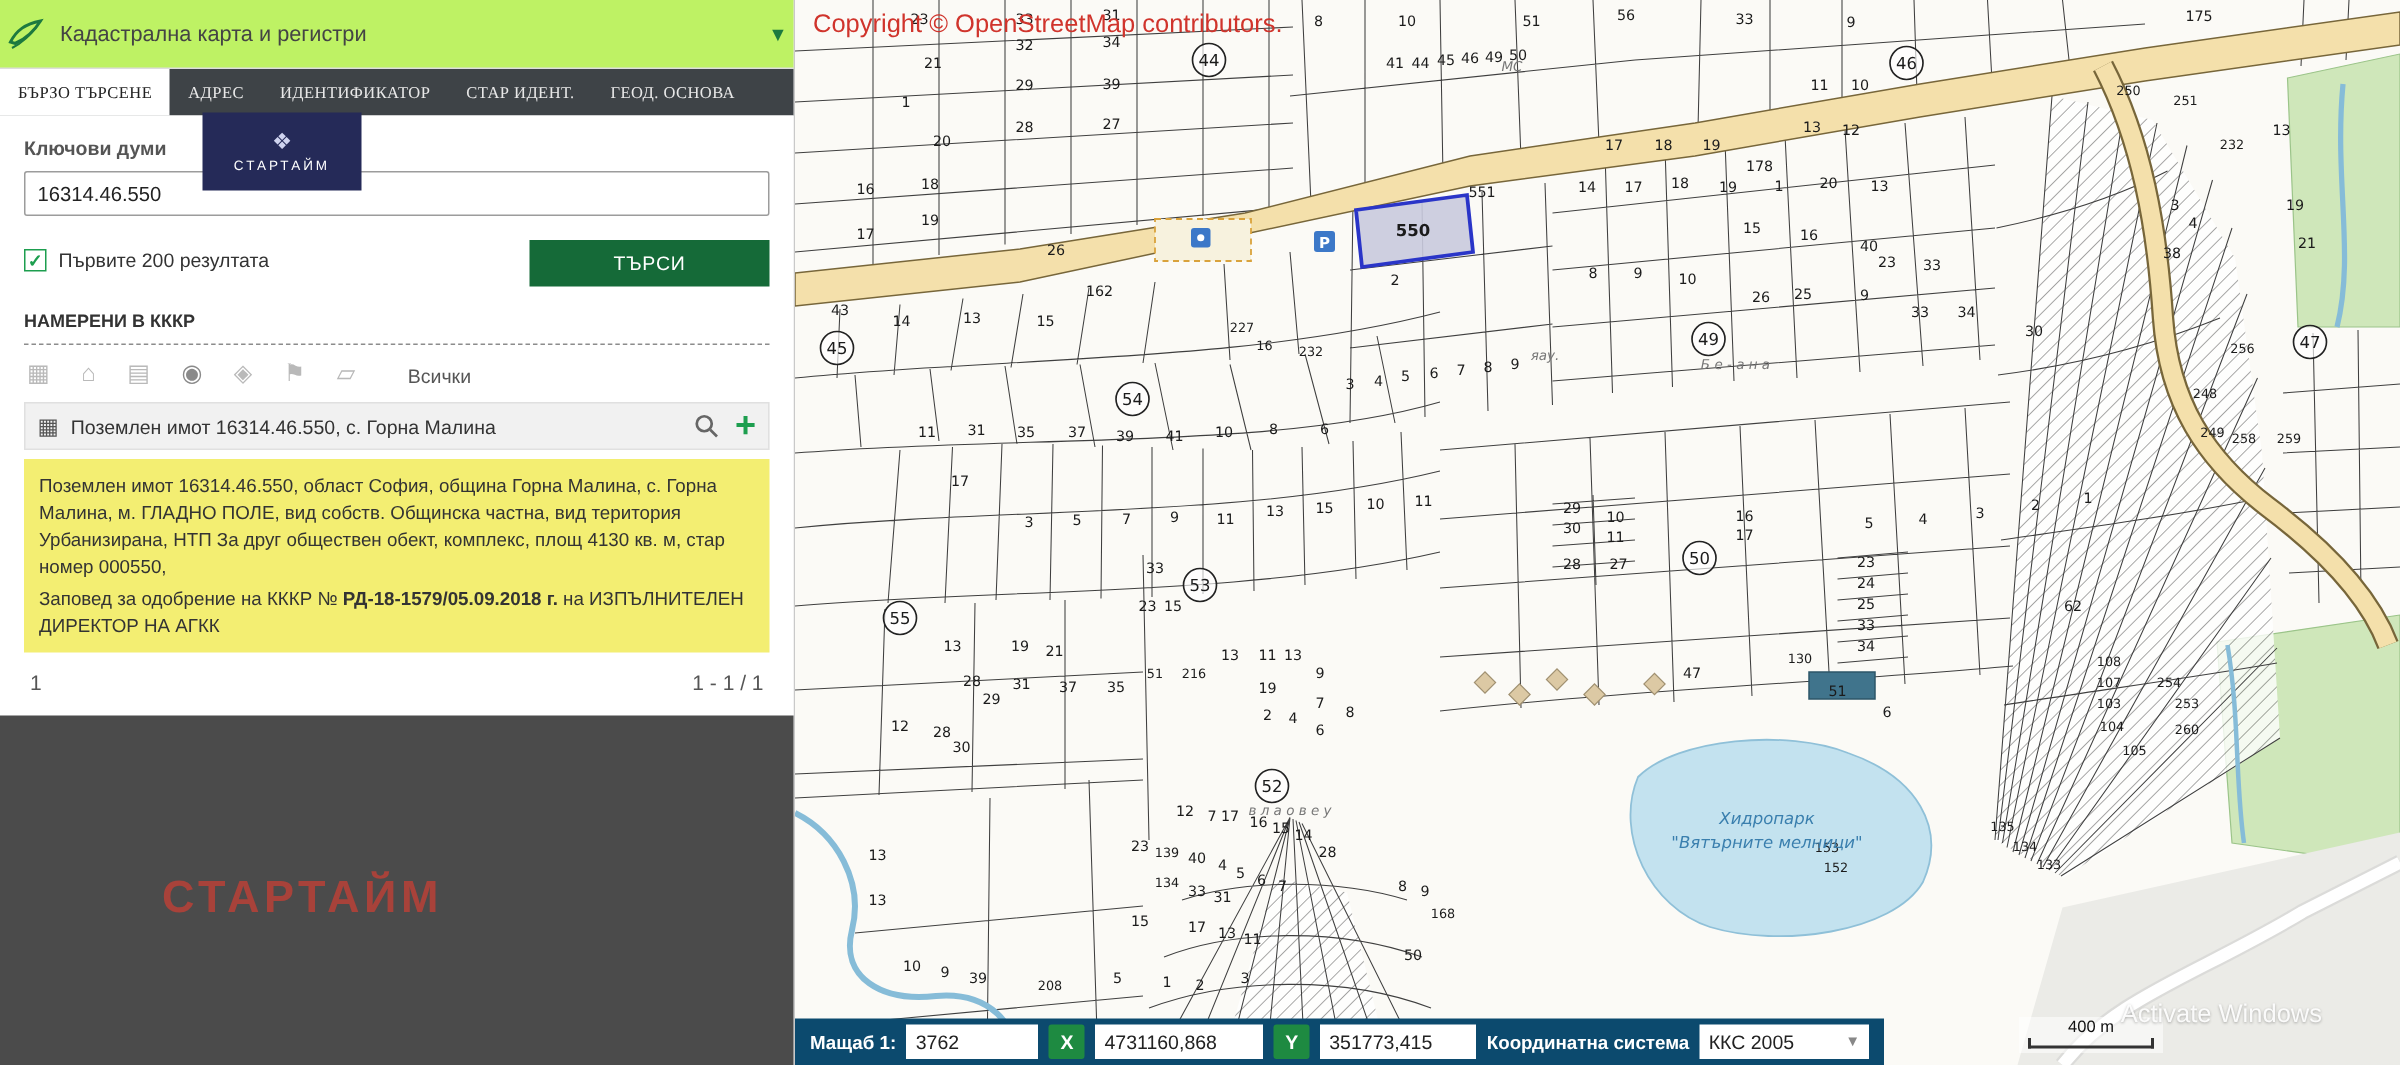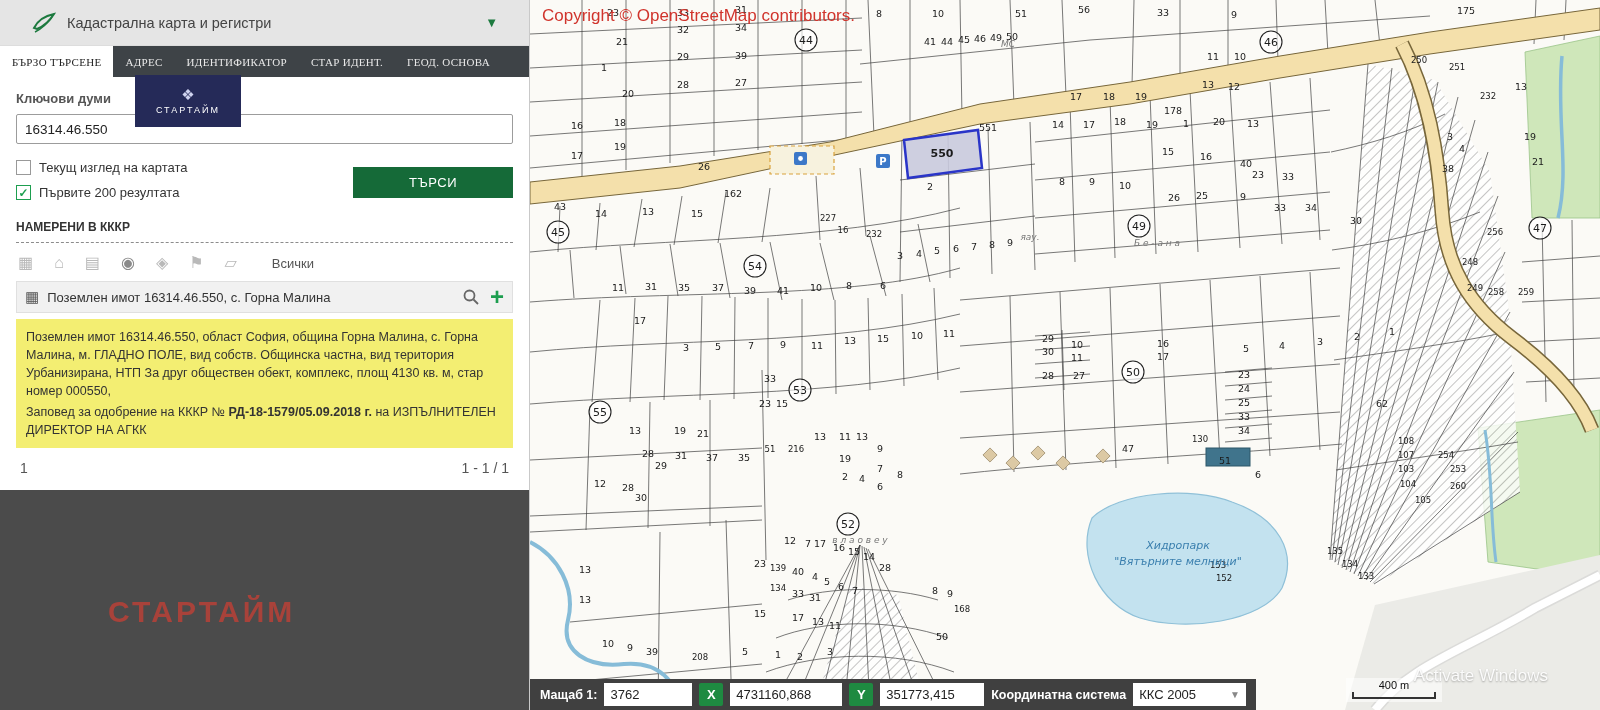--- a/index.html
+++ b/index.html
@@ -1,21 +1,21 @@
 <!DOCTYPE html>
 <html><head>
 <meta charset="utf-8">
 <style>
   * { margin:0; padding:0; box-sizing:border-box; }
   html,body { width:1600px; height:710px; overflow:hidden; font-family:"Liberation Sans", sans-serif; background:#fff; }
   .app { position:relative; width:1600px; height:710px; display:flex; }
 
   
   .sidebar { width:530px; height:710px; display:flex; flex-direction:column; background:#fff; border-right:1px solid #c9c9c9; z-index:10; }
-  .sb-header { height:46px; display:flex; align-items:center; padding:0 31px; background:#e5e5e5; border-bottom:1px solid #ddd; }
+  .sb-header { height:46px; display:flex; align-items:center; padding:0 4px; background:#bef264; border-bottom:1px solid #ddd; }
   .sb-logo { width:26px; height:26px; margin-right:10px; flex:0 0 auto; }
   .sb-title { font-size:14.5px; color:#444; flex:1; }
   .sb-chevron { color:#1d7a3f; font-size:13px; cursor:pointer; }
 
   .tabs { height:31px; background:#3e4347; display:flex; align-items:stretch; }
   .tab { color:#e8e8e8; font-size:11px; letter-spacing:.3px; padding:0 12px; display:flex; align-items:center; cursor:pointer; white-space:nowrap;font-family:Liberation Serif, serif; }
   .tab.active { background:#fff; color:#222; }
 
   .sb-body { position:relative; padding:14px 16px 0 16px; background:#fff; }
   .field-label { font-size:13px; font-weight:bold; color:#555; margin-bottom:8px; }
@@ -54,21 +54,21 @@
 
   .sb-footer { flex:1; background:#4b4b4b; position:relative; }
   .red-watermark { position:absolute; left:108px; top:105px; color:#a8423a; font-size:30px; font-weight:bold; letter-spacing:3px; }
 
   
   .map-area { position:relative; width:1070px; height:710px; background:#fbfaf6; overflow:hidden; }
   #map-svg { position:absolute; inset:0; width:1070px; height:710px; }
 
   .map-copyright { position:absolute; left:12px; top:6px; color:#d0342c; font-size:17px; z-index:5; }
 
-  .statusbar { position:absolute; left:0; bottom:0; height:31px; width:726px; background:#404040;
+  .statusbar { position:absolute; left:0; bottom:0; height:31px; width:726px; background:#0c4a6e;
     display:flex; align-items:center; gap:7px; padding:0 10px; z-index:6; }
   .sbar-label { color:#fff; font-size:12.5px; font-weight:bold; white-space:nowrap; }
   .axis-cell { background:#1e8a41; color:#fff; width:26px; height:23px; display:flex; align-items:center; justify-content:center; font-weight:bold; font-size:13px; border-radius:2px; }
   .sb-input { height:23px; border:none; font-size:13px; padding:0 6px; background:#fff; color:#222; }
   .scale-input { width:88px; } .x-input { width:112px; } .y-input { width:104px; }
   .coord-box { width:122px; height:23px; background:#fff; display:flex; align-items:center; justify-content:space-between; padding:0 6px; font-size:13px; color:#222; cursor:pointer; }
   .coord-box .dd { color:#888; font-size:10px; }
 
   .scalebar { position:absolute; right:158px; bottom:8px; z-index:6; background:rgba(255,255,255,0.55); padding:1px 6px 3px 6px; }
   .scalebar .txt { font-size:11px; color:#111; text-align:center; }
@@ -116,24 +116,20 @@
 
       <div class="startaim-logo">
         <div class="st-glyph">❖</div>
         <div class="st-text">СТАРТАЙМ</div>
       </div>
 
       <input class="kw-input" value="16314.46.550" style="">
 
       <div class="search-zone">
         <div class="cb-col">
-          <label class="cb-row">
-            <span class="cb"></span>
-            <span>Текущ изглед на картата</span>
-          </label>
           <label class="cb-row">
             <span class="cb checked">✓</span>
             <span>Първите 200 резултата</span>
           </label>
         </div>
         <button class="search-btn">ТЪРСИ</button>
       </div>
 
       <div class="section-title">НАМЕРЕНИ В КККР</div>
 

